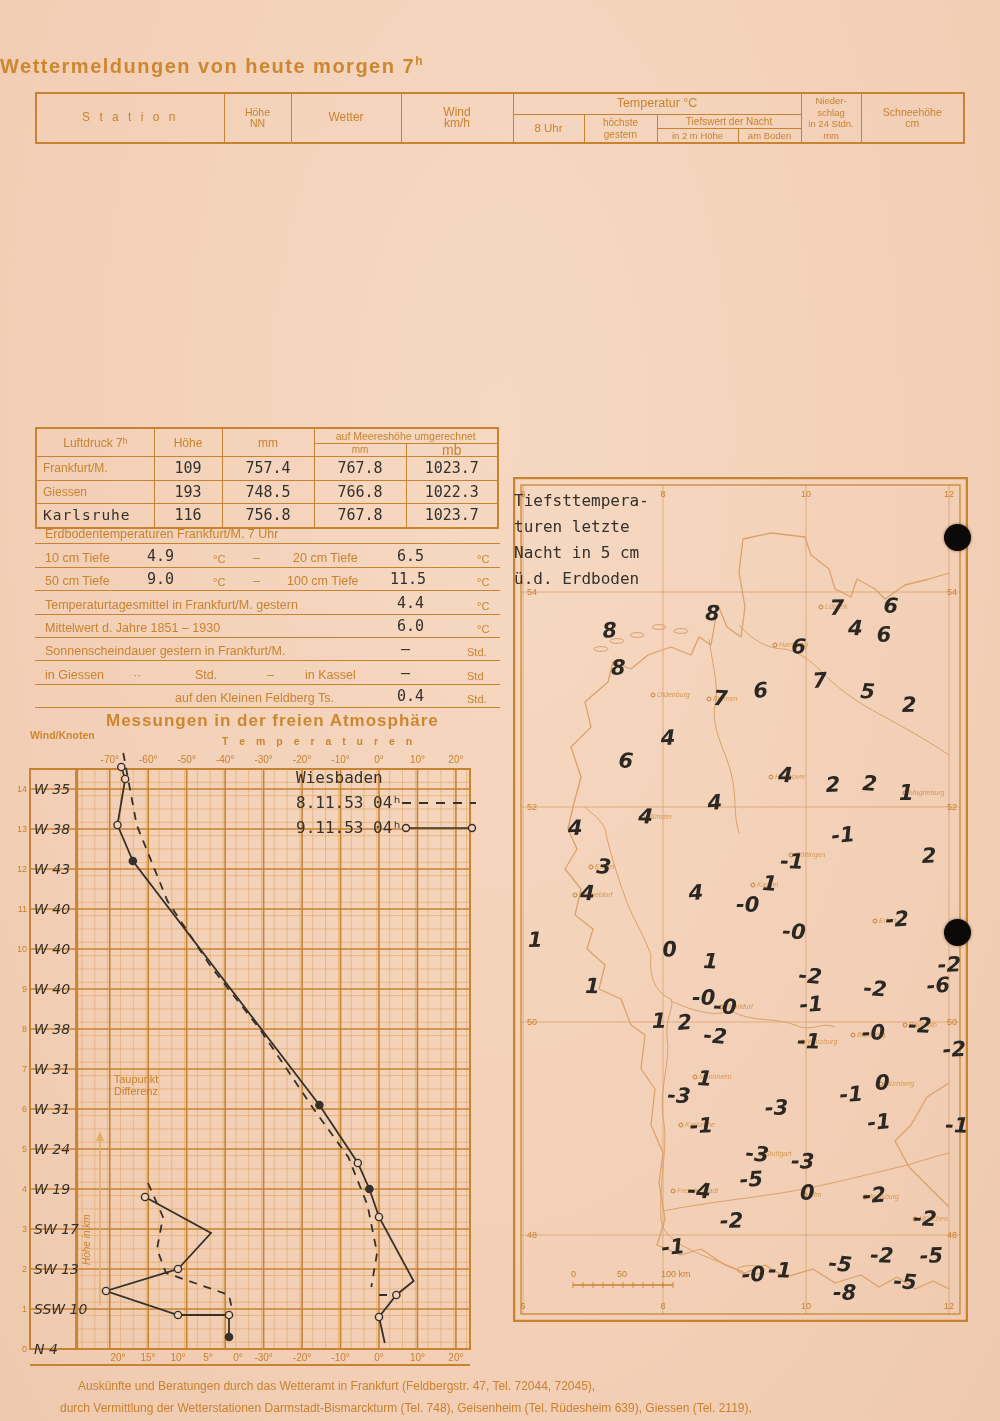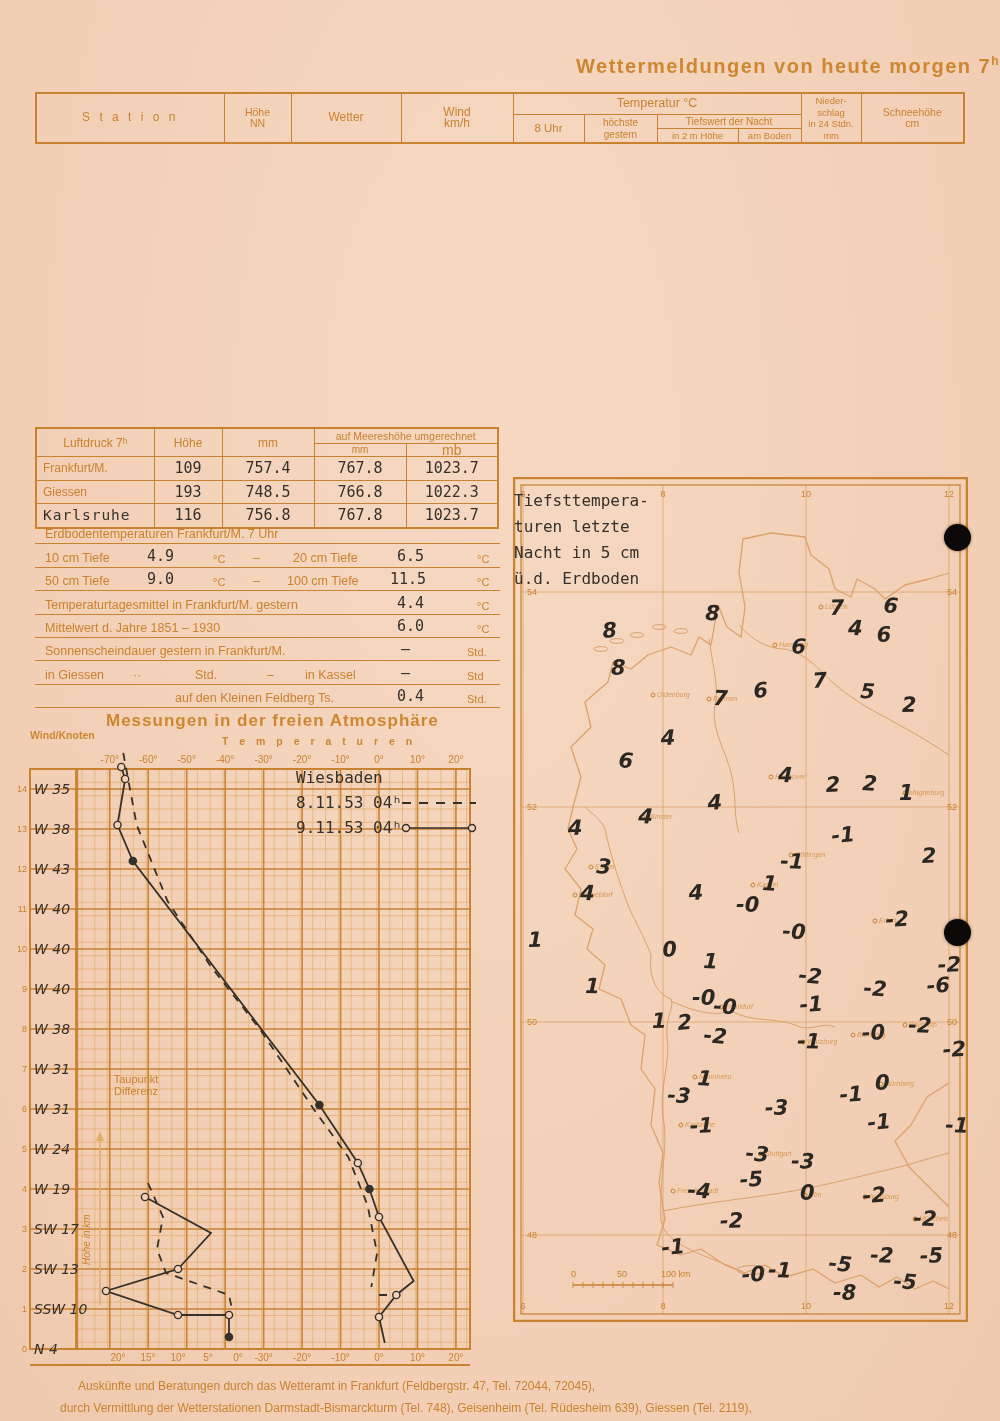--- a/index.html
+++ b/index.html
@@ -3,21 +3,21 @@
 <meta charset="utf-8">
 <style>
   html,body{margin:0;padding:0;}
   .page{position:relative;width:1000px;height:1421px;overflow:hidden;
         background:#f3d1b8;
         background:radial-gradient(ellipse at 50% 30%, #f6d8c2 0%, #f3d1b8 55%, #eec9ae 100%);
         font-family:"Liberation Sans", sans-serif;}
   .abs{position:absolute;}
 
   
-  .page-title{left:0;right:0;top:54px;text-align:right;font-size:20px;font-weight:bold;
+  .page-title{left:0;right:0;top:54px;text-align:left;font-size:20px;font-weight:bold;
               color:#cd8731;letter-spacing:1.5px;}
   .page-title sup{font-size:12px;}
 
   
   table.wx{border-collapse:collapse;table-layout:fixed;width:928px;}
   table.wx th, table.wx td{border:1.4px solid #c9822f;padding:0;overflow:hidden;white-space:nowrap;}
   table.wx{border:2.2px solid #c9822f;}
   table.wx th{font-weight:normal;color:#c9822f;font-size:10.5px;line-height:11.5px;text-align:center;}
   th .sp{letter-spacing:3px;}
 

